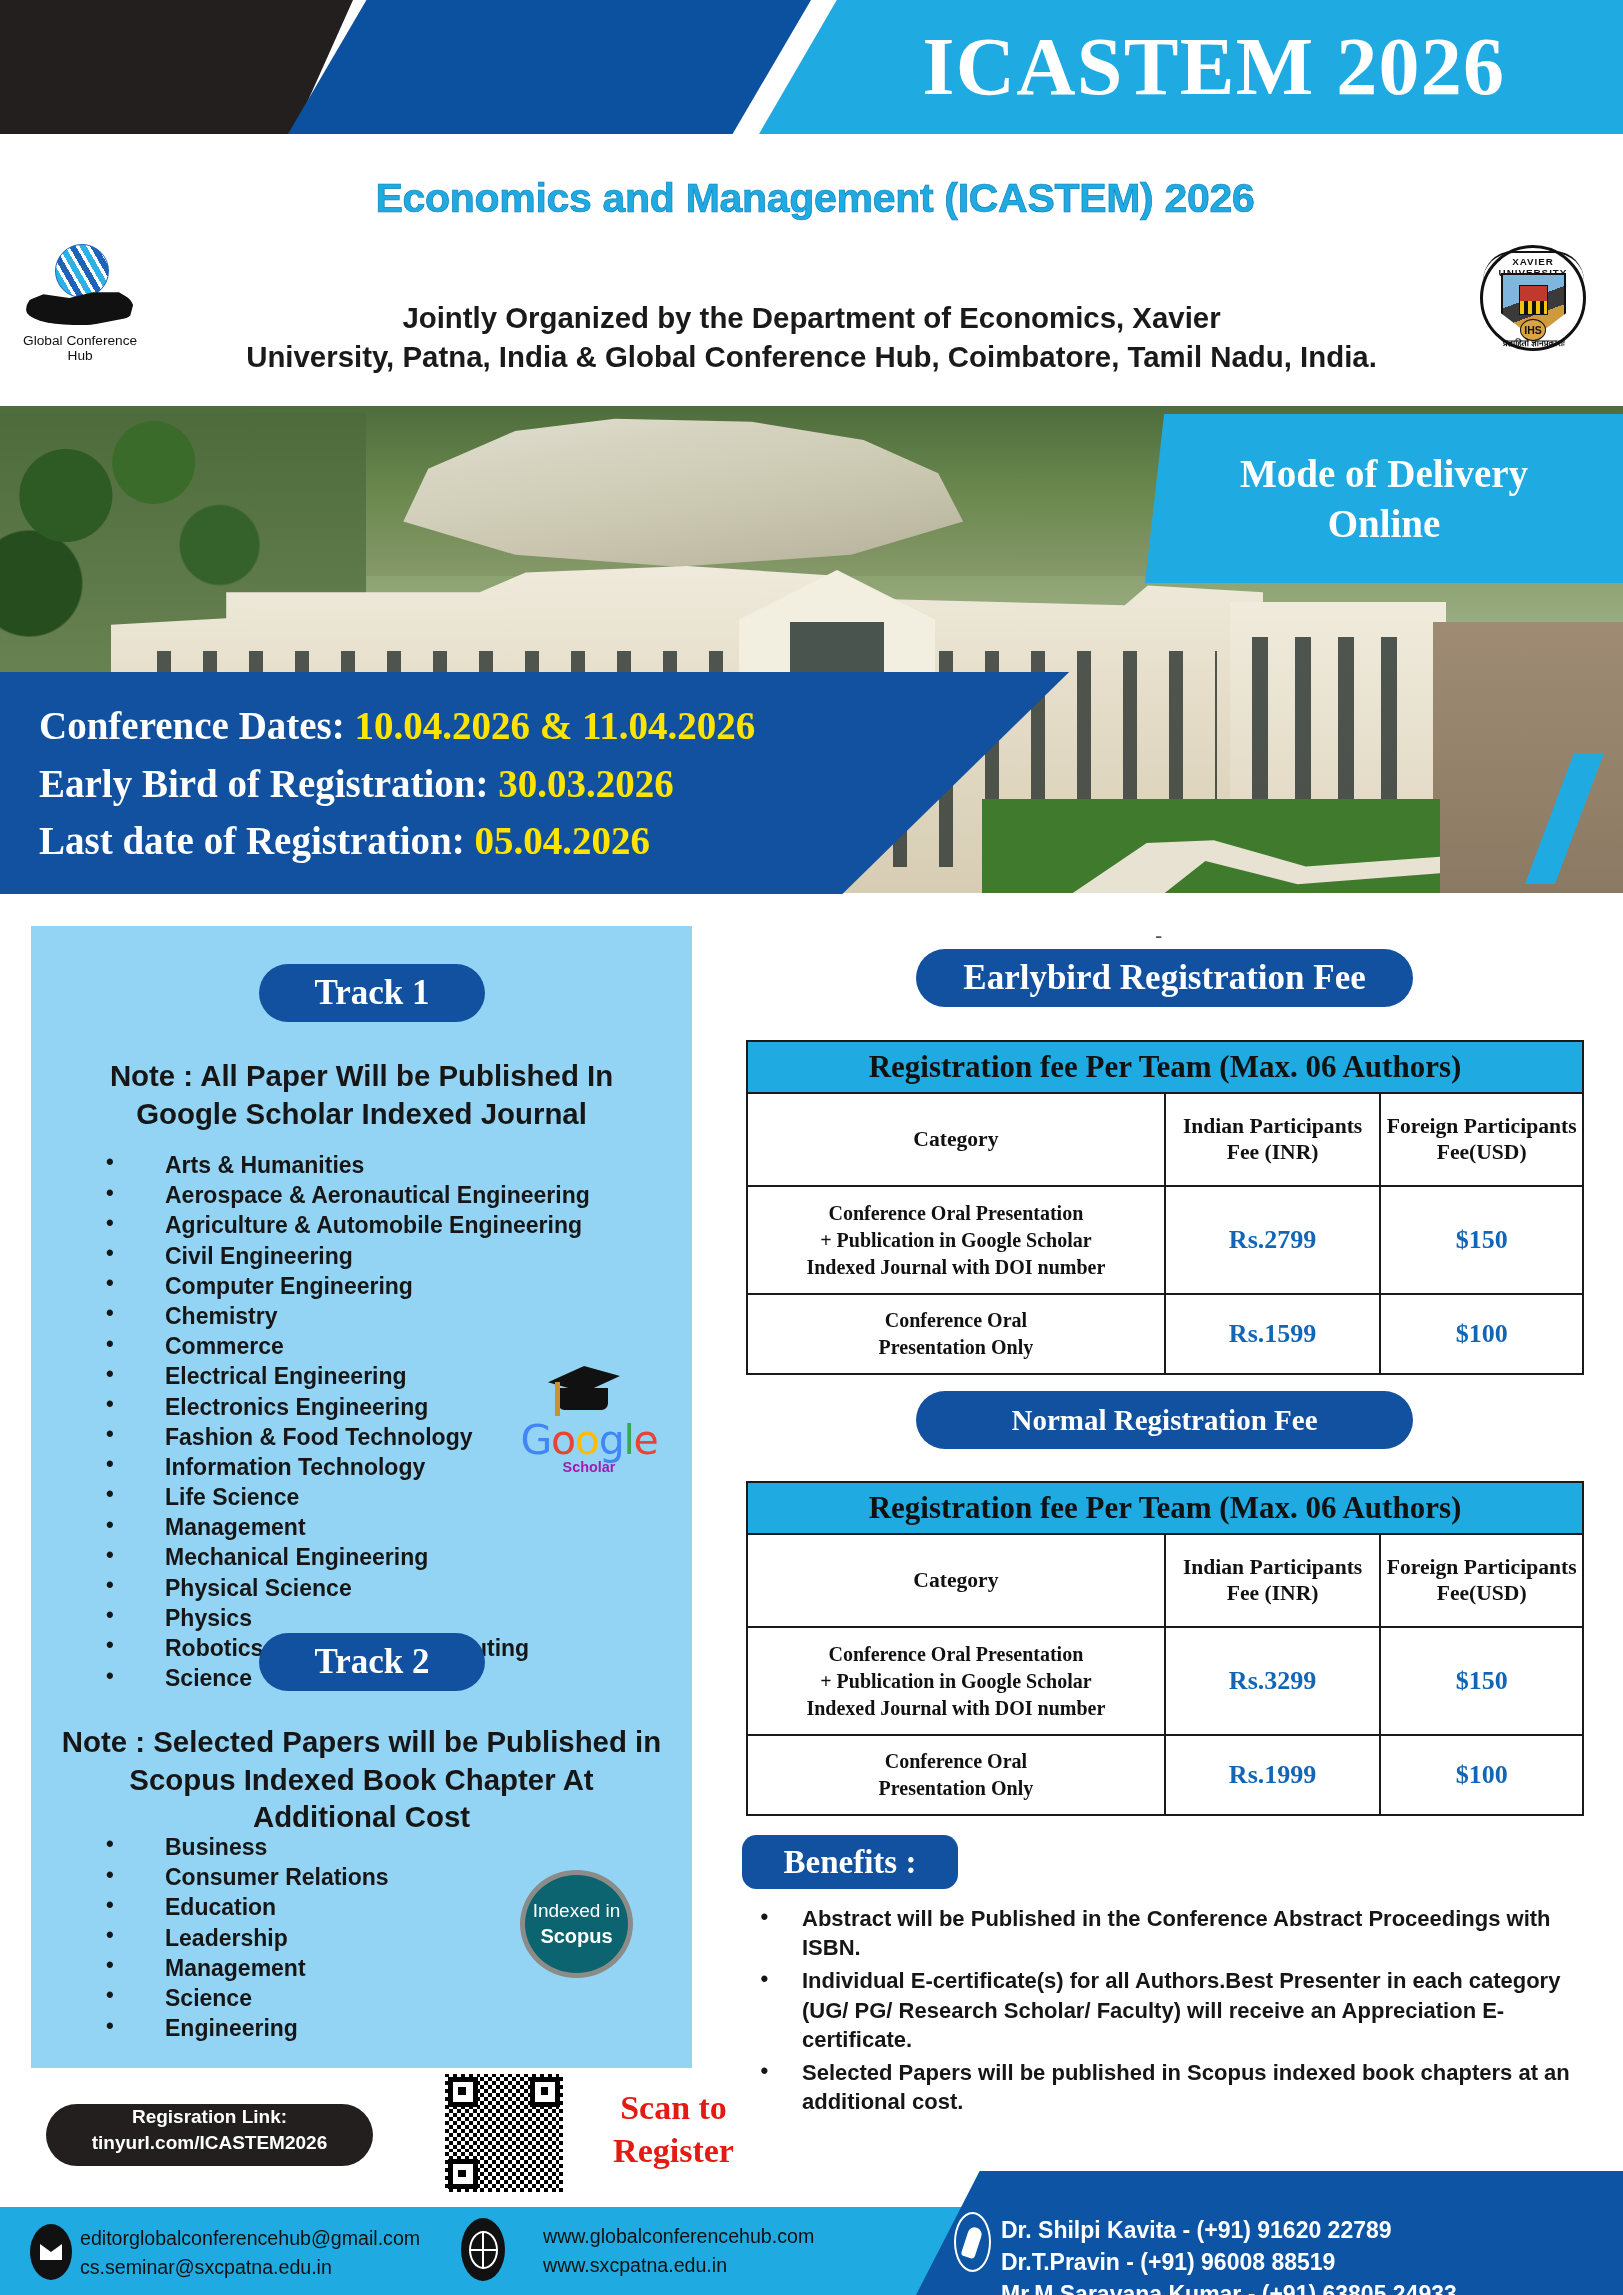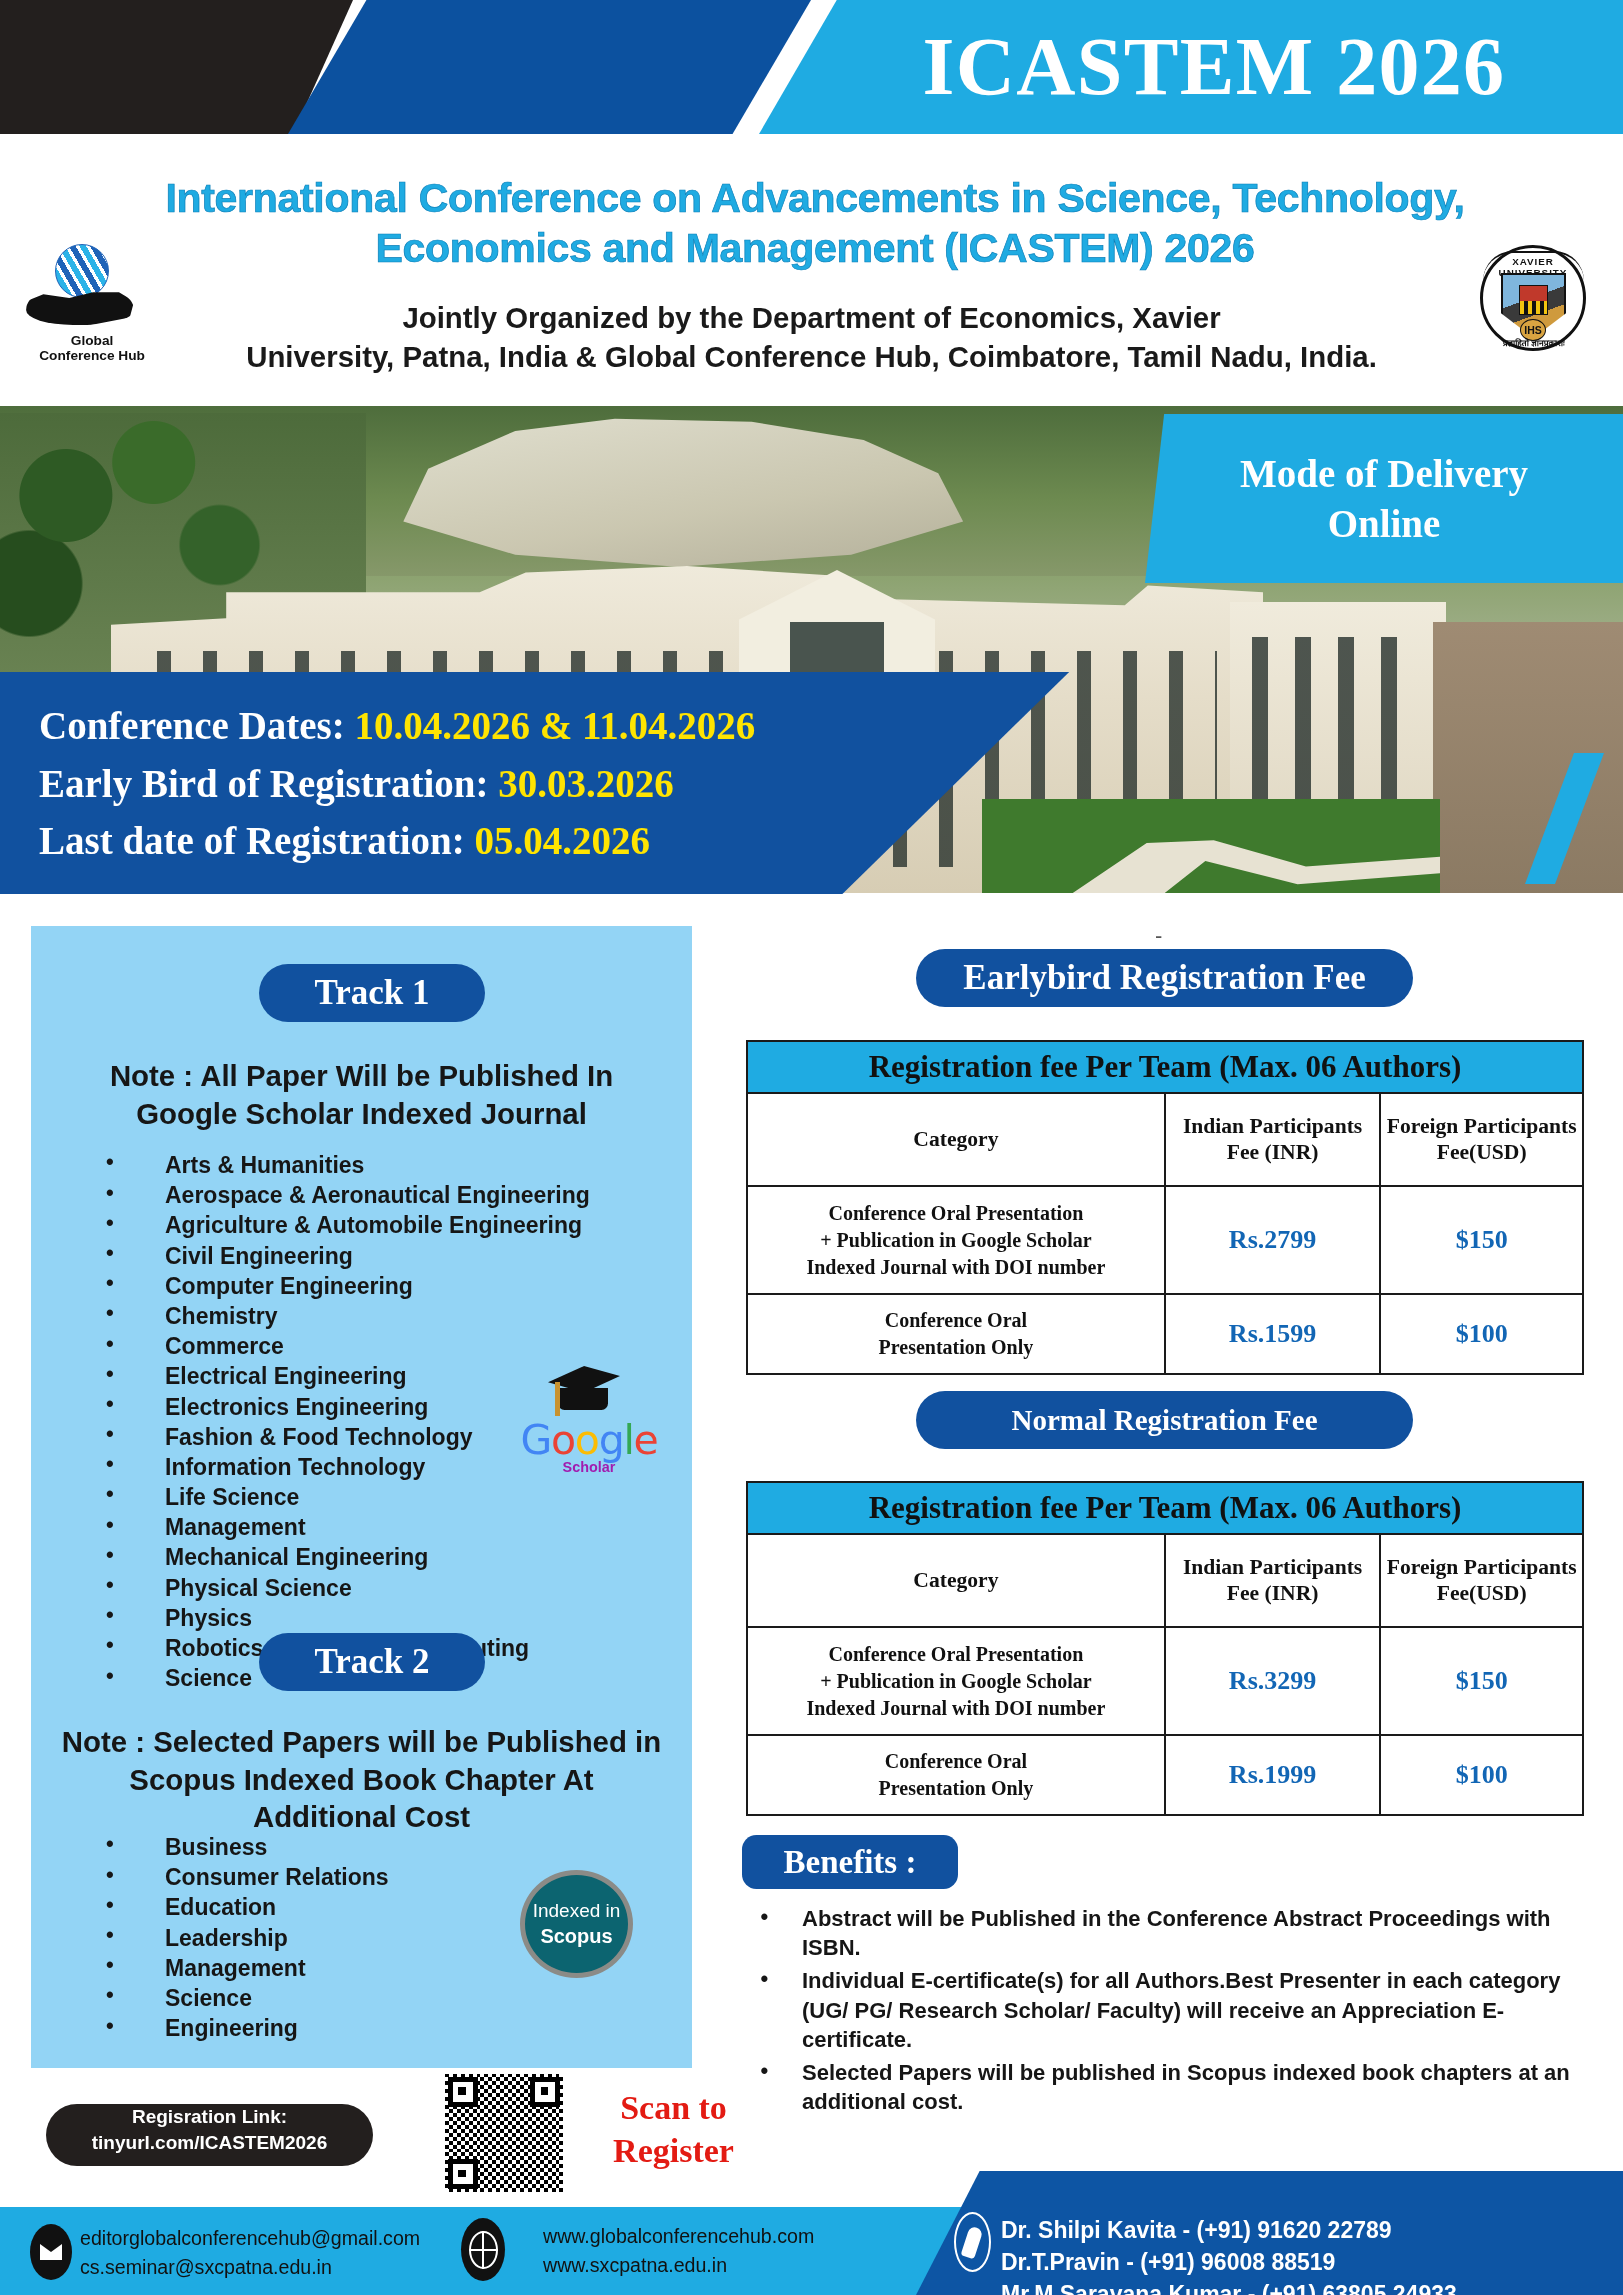--- a/index.html
+++ b/index.html
@@ -77,22 +77,22 @@
       repeating-linear-gradient(60deg, #1f63b8 0 5.9px, #ffffff 5.9px 9.2px, #2bb3e8 9.2px 15px, #ffffff 15px 18.3px);
     border: 1.3px solid #1f63b8;
   }
   .logo-gch .hand {
     position: absolute; left: 6.5px; top: 43px; width: 108px; height: 41px;
     background: #111111;
     border-radius: 50% 50% 48% 48% / 70% 70% 40% 40%;
     clip-path: polygon(0 42%, 16% 25%, 40% 34%, 62% 20%, 86% 20%, 100% 42%, 96% 82%, 60% 100%, 22% 100%, 0 86%);
   }
   .logo-gch .lbl {
-    position: absolute; left: 12px; top: 92px; width: 121px;
-    text-align: center; font-size: 13.7px; font-weight: bold; color: #111;
+    position: absolute; left: 0; top: 92px; width: 121px;
+    text-align: center; font-size: 13.7px; font-weight: normal; color: #111;
   }
 
   .logo-xu {
     position: absolute; left: 1476px; top: 242px; width: 115px; height: 118px;
   }
   .logo-xu .ring {
     position: absolute; left: 3.9px; top: 2.6px; width: 106px; height: 106px;
     border: 3.3px solid #111; border-radius: 50%;
     background: #ffffff;
   }
@@ -433,21 +433,20 @@
 
 <div class="header-banner">
   <div class="hdr-dark"></div>
   <div class="hdr-mid"></div>
   <div class="hdr-light"></div>
   <div class="hdr-title">ICASTEM 2026</div>
 </div>
 
 <div class="title-block">
   <div class="conf-title">
-    <div>International Conference on Advancements in Science, Technology,</div>
     <div>Economics and Management (ICASTEM) 2026</div>
   </div>
   <div class="organized-by">
     <div>Jointly Organized by the Department of Economics, Xavier</div>
     <div>University, Patna, India &amp; Global Conference Hub, Coimbatore, Tamil Nadu, India.</div>
   </div>
 </div>
 
 <div class="logo-gch">
   <div class="globe"></div>

